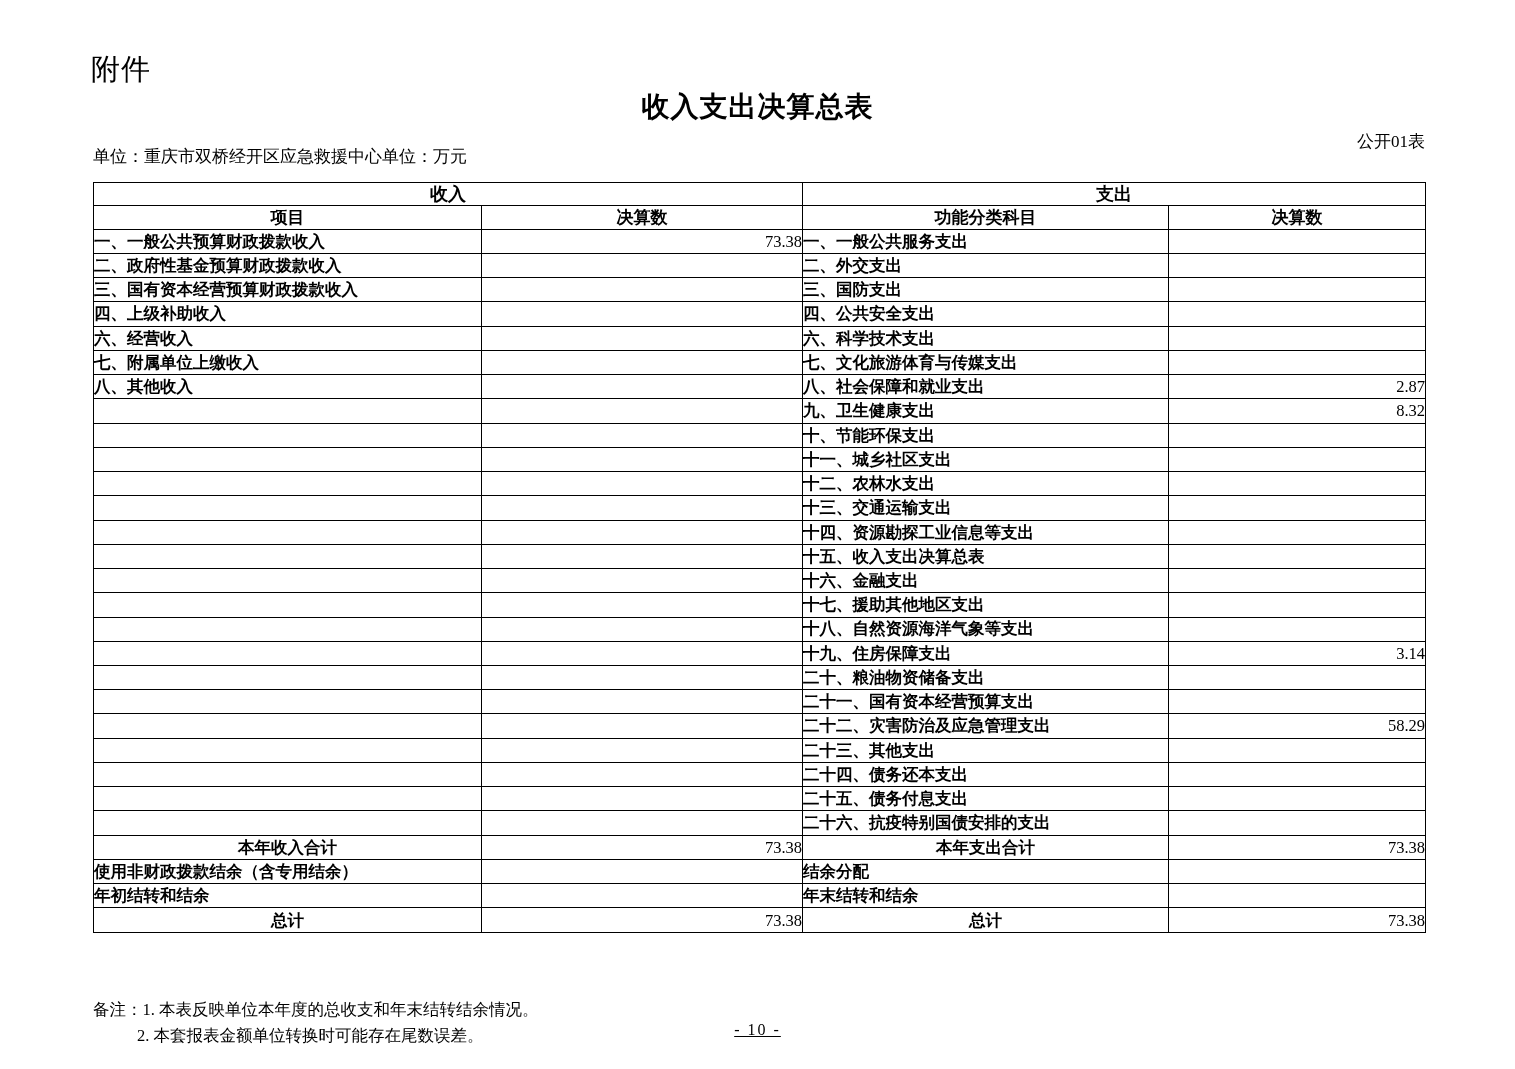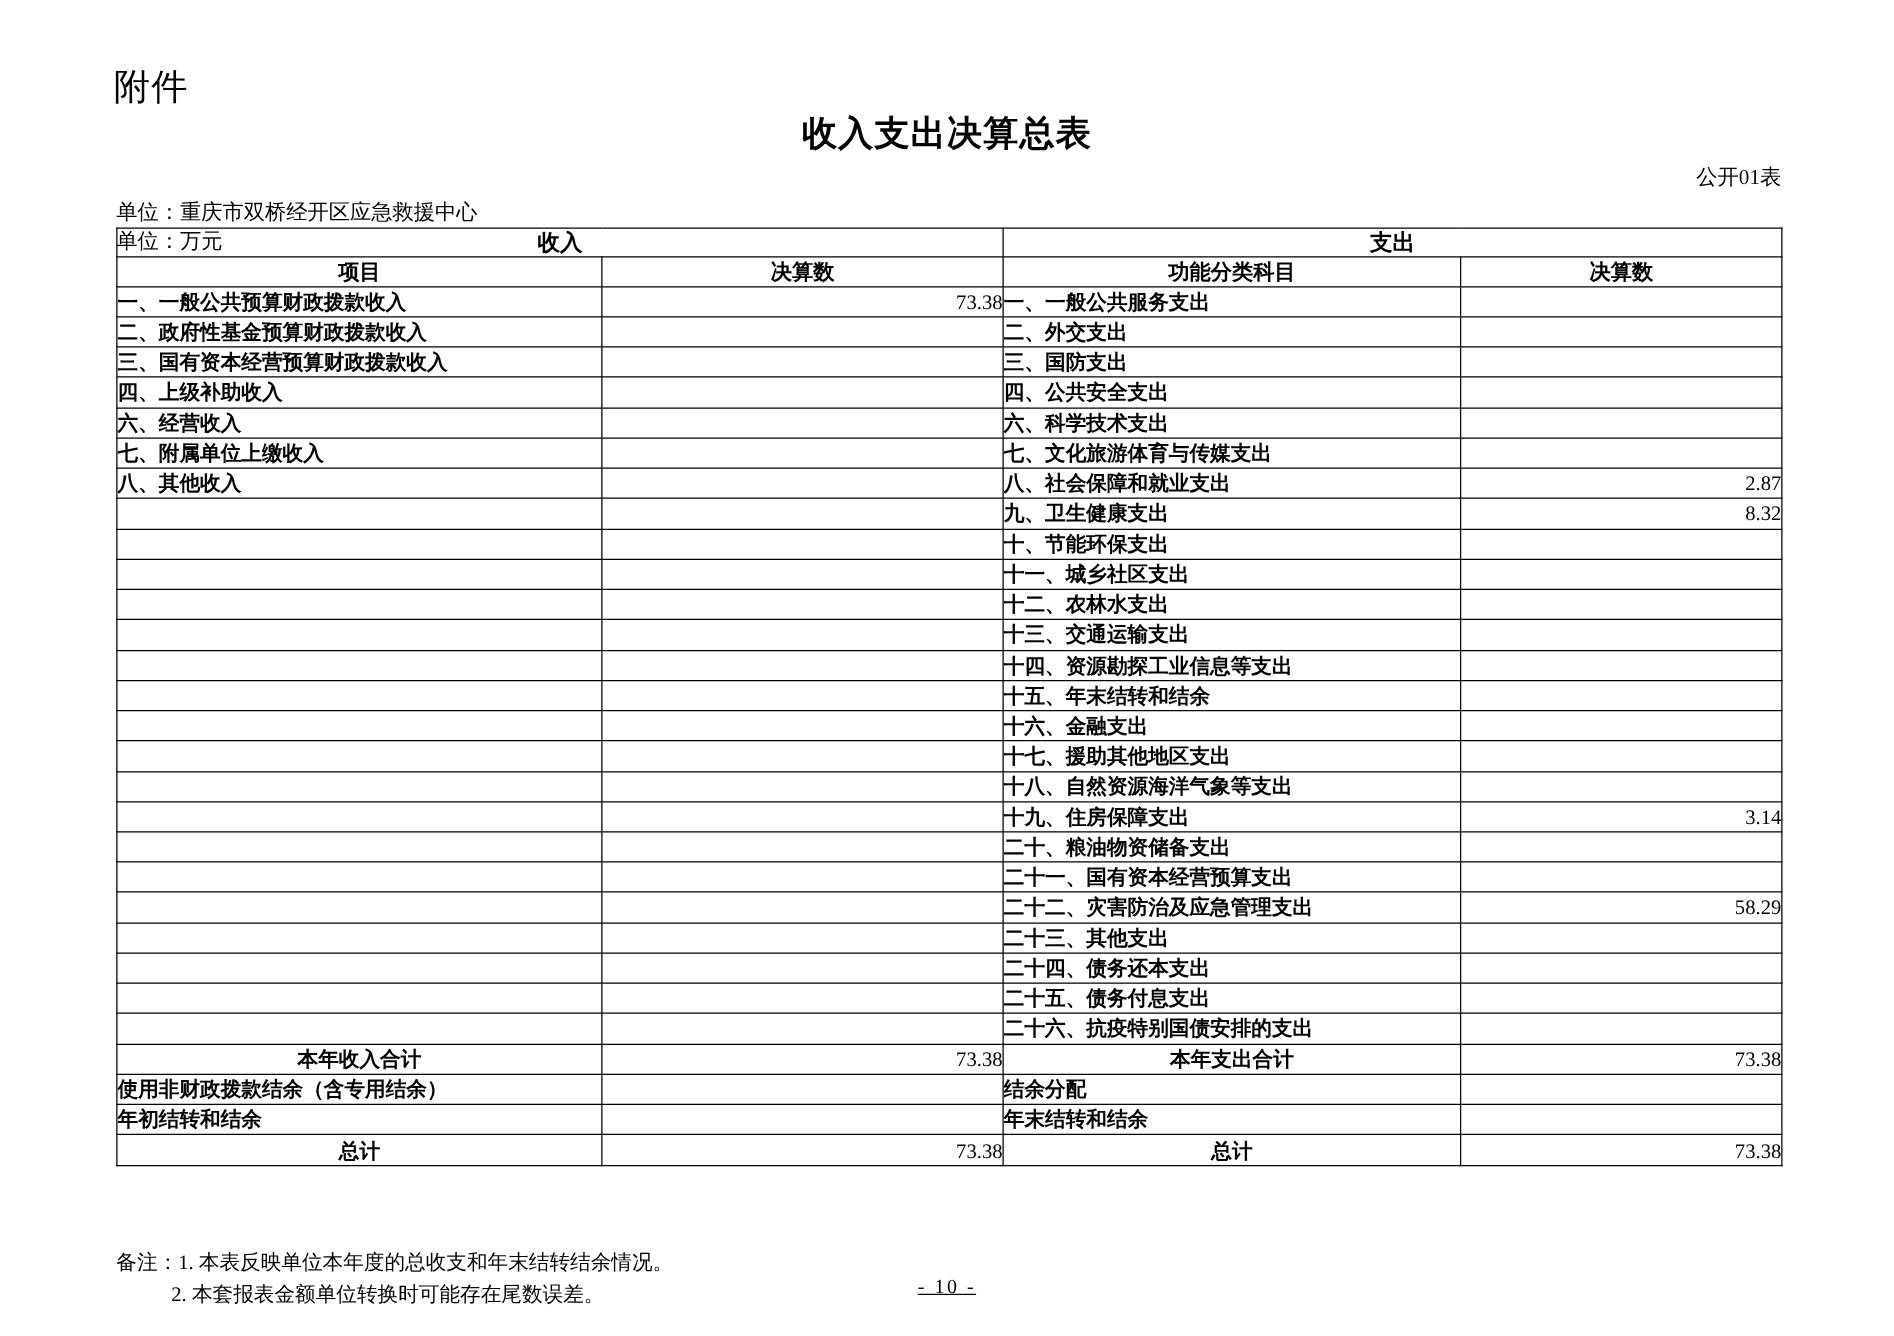--- a/index.html
+++ b/index.html
@@ -32,26 +32,25 @@
     font-weight: bold;
     letter-spacing: 1px;
   }
   .table-code {
     right: 90px;
     top: 130px;
     font-size: 17px;
   }
   .unit-row {
     left: 93px;
-    top: 158px;
+    top: 145px;
     width: 1332px;
     display: flex;
-    justify-content: flex-end;
+    justify-content: flex-start;
     font-size: 17px;
-    flex-direction: column;
   }
 
   table.budget {
     position: absolute;
     left: 93px;
     top: 182px;
     width: 1332px;
     height: 751px;
     border-collapse: collapse;
     table-layout: fixed;
@@ -219,21 +218,21 @@
       </tr>
       <tr>
         <td class="item"></td>
         <td class="amount"></td>
         <td class="item">十四、资源勘探工业信息等支出</td>
         <td class="amount"></td>
       </tr>
       <tr>
         <td class="item"></td>
         <td class="amount"></td>
-        <td class="item">十五、年末结转和结余</td>
+        <td class="item">十五、收入支出决算总表</td>
         <td class="amount"></td>
       </tr>
       <tr>
         <td class="item"></td>
         <td class="amount"></td>
         <td class="item">十六、金融支出</td>
         <td class="amount"></td>
       </tr>
       <tr>
         <td class="item"></td>

